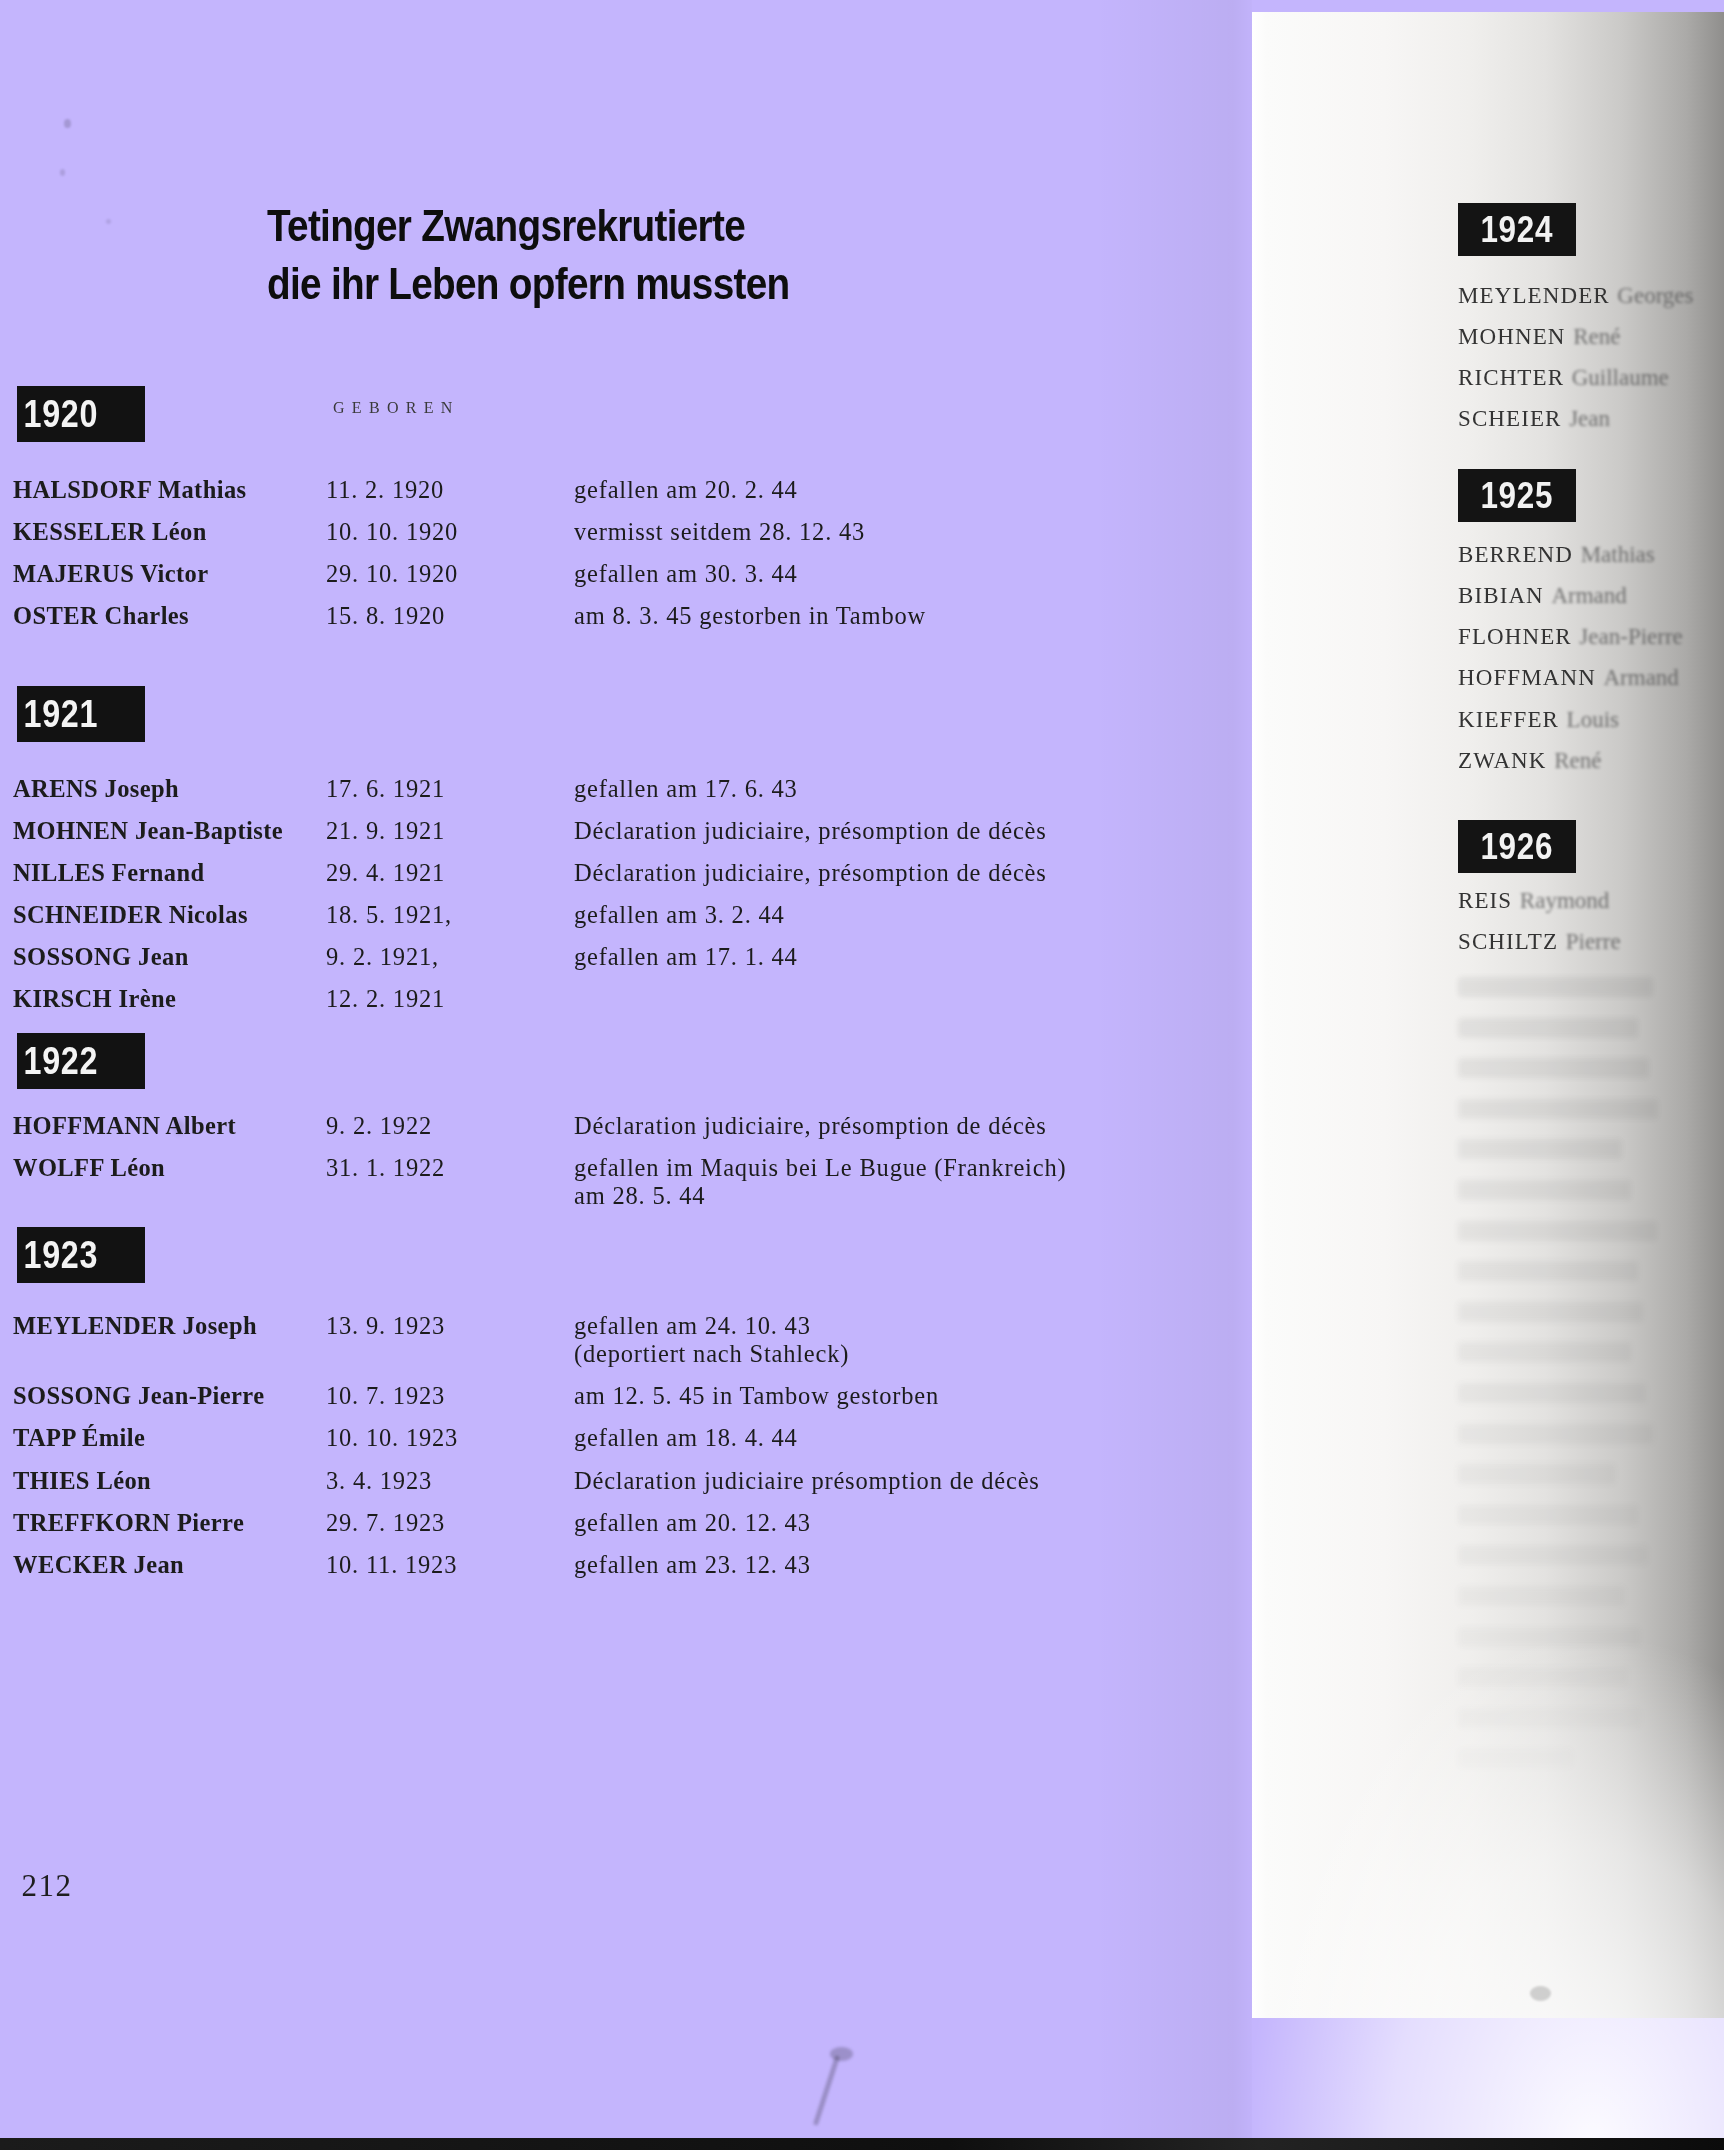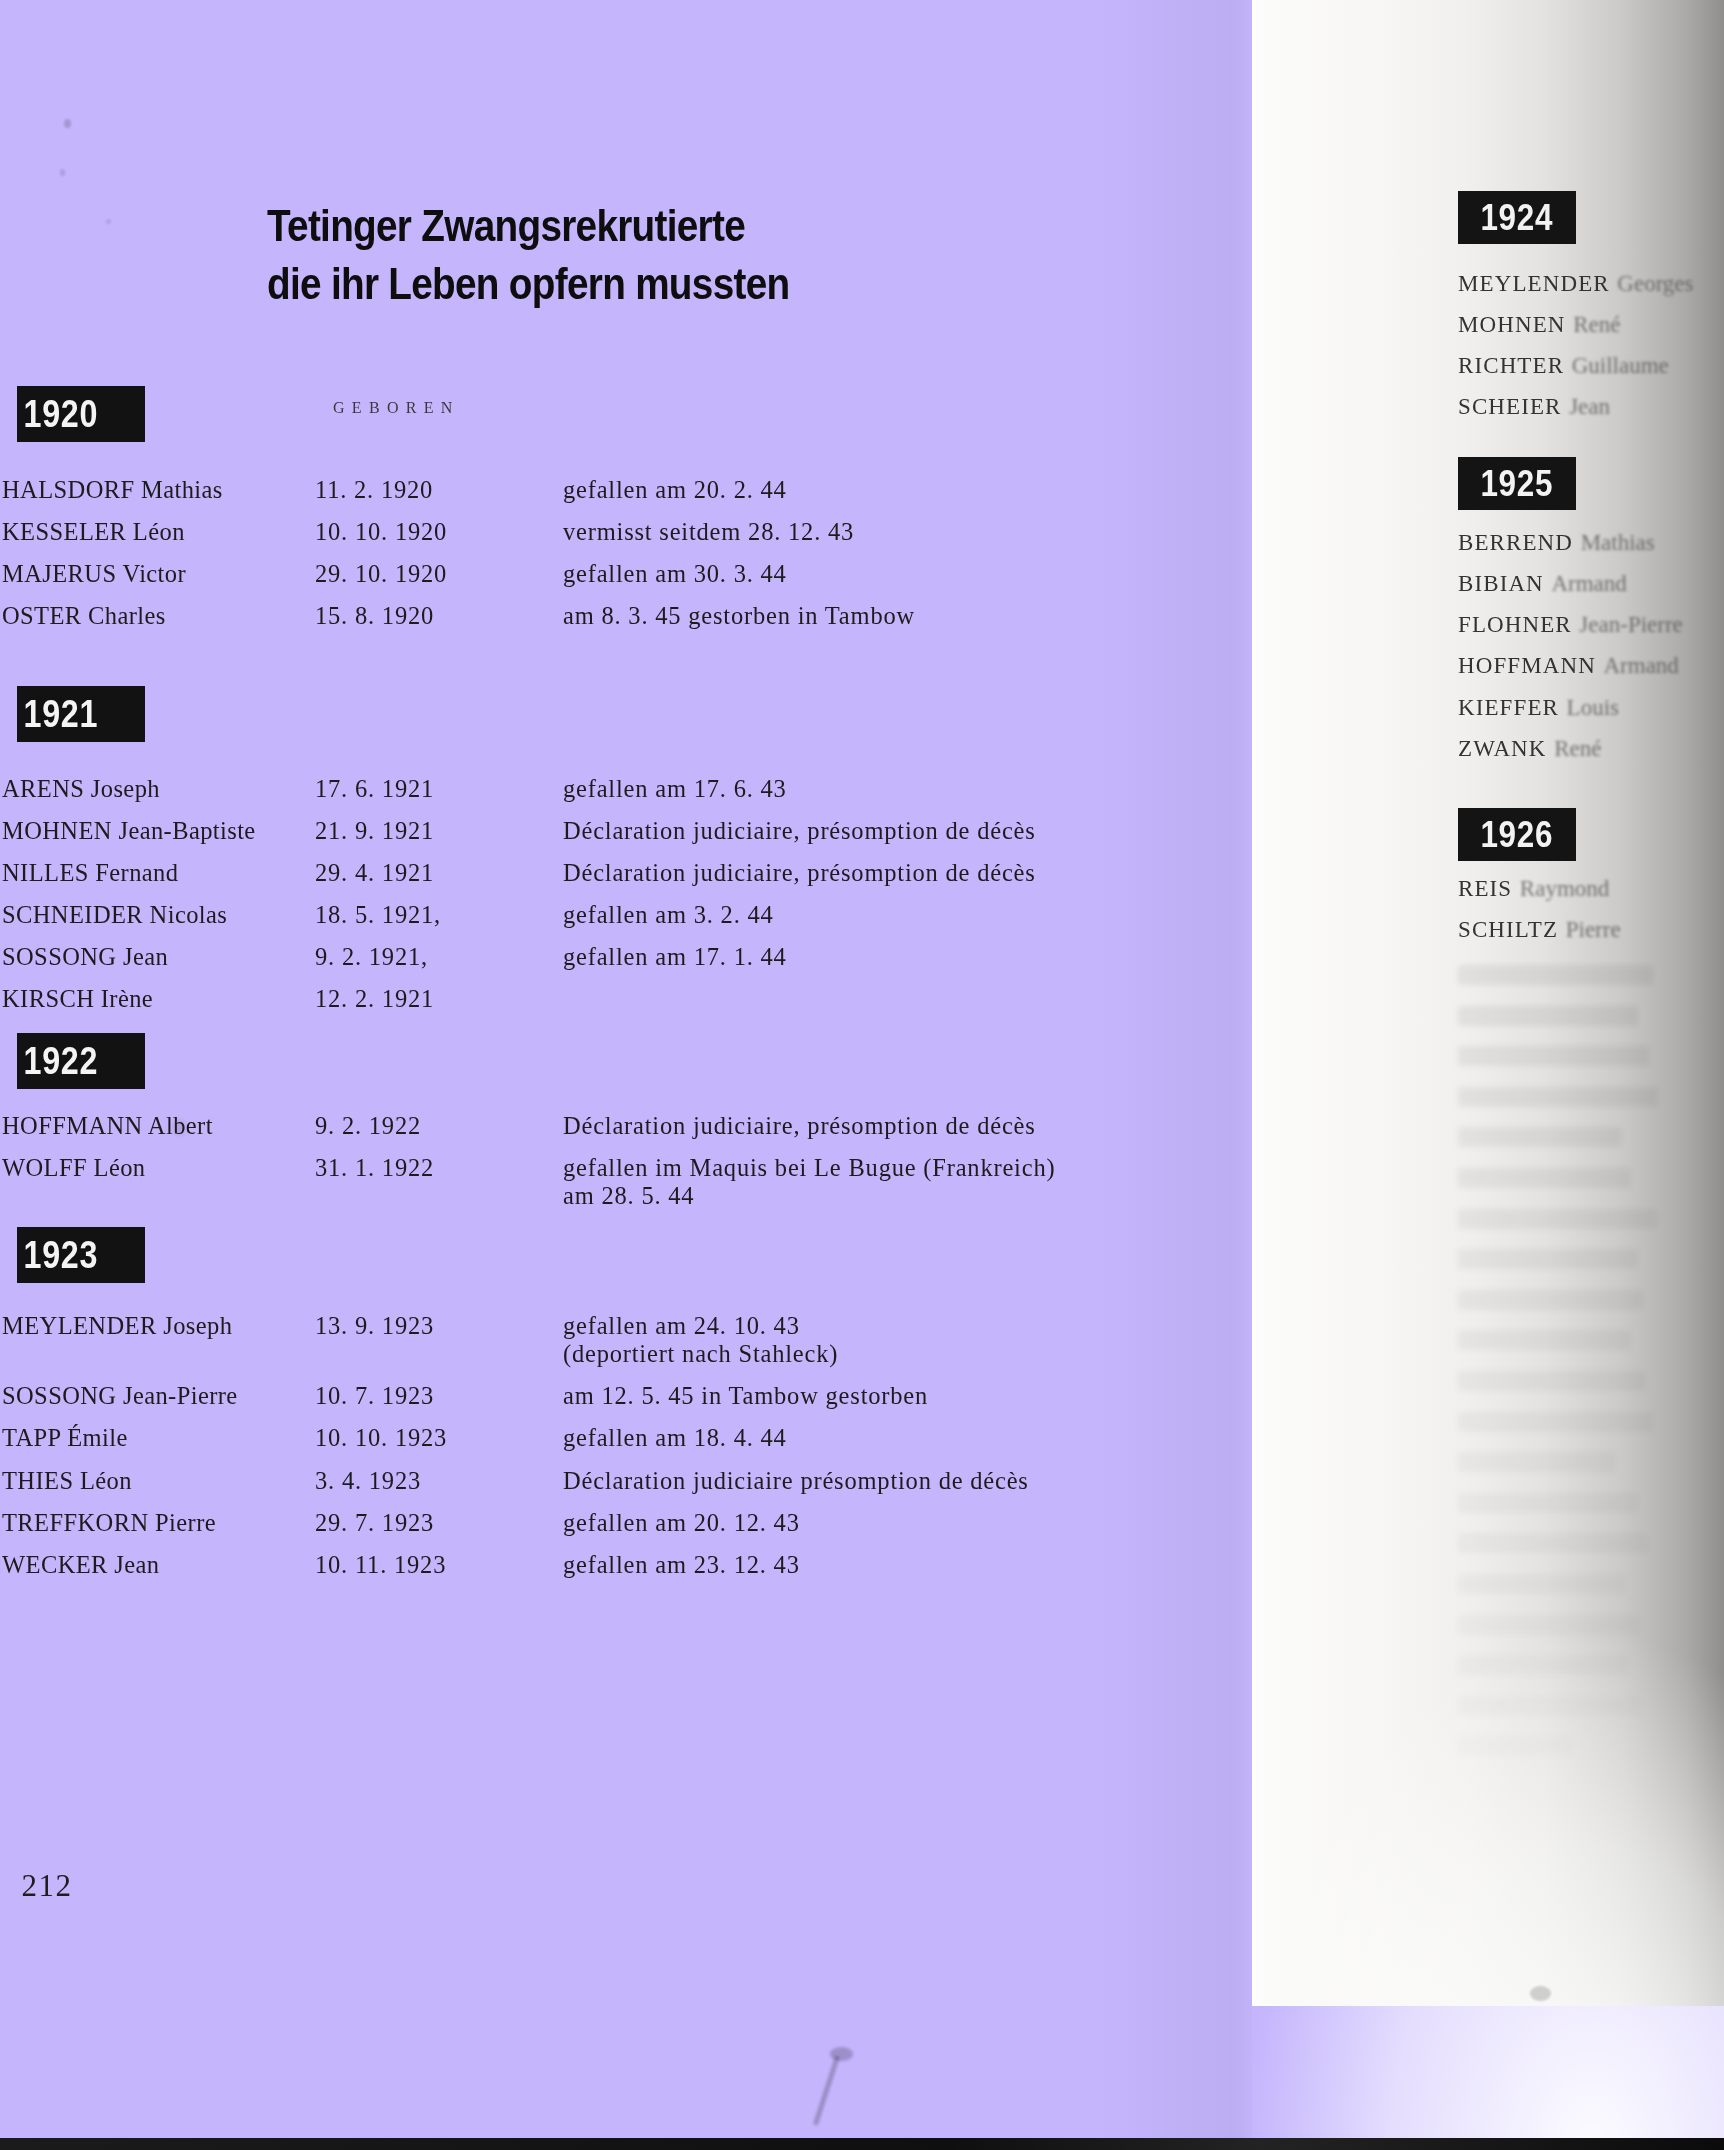--- a/index.html
+++ b/index.html
@@ -12,31 +12,31 @@
   .geboren{position:absolute;left:333px;top:399px;font-size:16px;letter-spacing:7.3px;color:#3a3a3a;}
   .section{position:absolute;left:0;width:1253px;}
   .sec-1920{top:386px}.sec-1921{top:686px}.sec-1922{top:1033px}.sec-1923{top:1227px}
   .badge{margin-left:17px;width:128px;height:56px;background:#121212;color:#f4f4f4;
          display:flex;align-items:center;justify-content:flex-start;}
   .badge span{font-family:"Liberation Sans",sans-serif;font-weight:bold;font-size:38px;
               display:inline-block;transform:scaleX(.85);letter-spacing:0.8px;}
   .sec-1920 .rows{margin-top:36px}.sec-1921 .rows{margin-top:35px}
   .sec-1922 .rows{margin-top:25px}.sec-1923 .rows{margin-top:31px}
   .row{display:flex;align-items:flex-start;margin-bottom:17.6px;font-size:24.5px;line-height:24.5px;}
-  .cell-name{width:313px;padding-left:2px;letter-spacing:0.4px;}
+  .cell-name{width:313px;padding-left:13px;letter-spacing:0.4px;font-weight:bold;}
   .cell-born{width:248px;}
   .cell-fate{flex:1;max-width:588px;}
   .fate-line{line-height:24.5px;}
   .fate-line + .fate-line{margin-top:3.8px;}
   .num{font-feature-settings:"onum" 1;letter-spacing:0.8px;}
   .pagenum{position:absolute;left:21.4px;top:1868px;font-size:31px;letter-spacing:1.5px;color:#1e1e1e;}
   
   .gutter-shade{position:absolute;left:1093px;top:0;width:159px;height:2151px;pointer-events:none;
       background:linear-gradient(to right,rgba(0,0,0,0) 0%,rgba(0,0,0,.045) 88%,rgba(0,0,0,.01) 100%);}
-  .right-band{position:absolute;left:1252px;top:0;width:472px;height:2006px;
+  .right-band{position:absolute;left:1252px;top:12px;width:472px;height:2006px;
       background:linear-gradient(to right,#ffffff 0%,#fbfbfa 3%,#f7f6f5 28%,#f0efed 46%,
                  #e3e2e0 62%,#cbcac8 78%,#abaaa8 92%,#8f8e8c 100%);}
   .band-light{position:absolute;left:1252px;top:1643px;width:472px;height:507px;pointer-events:none;
       background:radial-gradient(ellipse at 72% 100%,rgba(255,255,255,.95) 0%,rgba(255,255,255,.55) 42%,rgba(255,255,255,0) 72%);}
   .rsec{position:absolute;left:206px;}
   .rsec-1924{top:191px}.rsec-1925{top:457px}.rsec-1926{top:808px}
   .rbadge{width:118px;height:53px;background:#141414;color:#f2f2f2;display:flex;align-items:center;
           justify-content:center;filter:blur(0.5px);}
   .rbadge span{font-family:"Liberation Sans",sans-serif;font-weight:bold;font-size:37px;
                display:inline-block;transform:scaleX(.85);letter-spacing:0.8px;}

